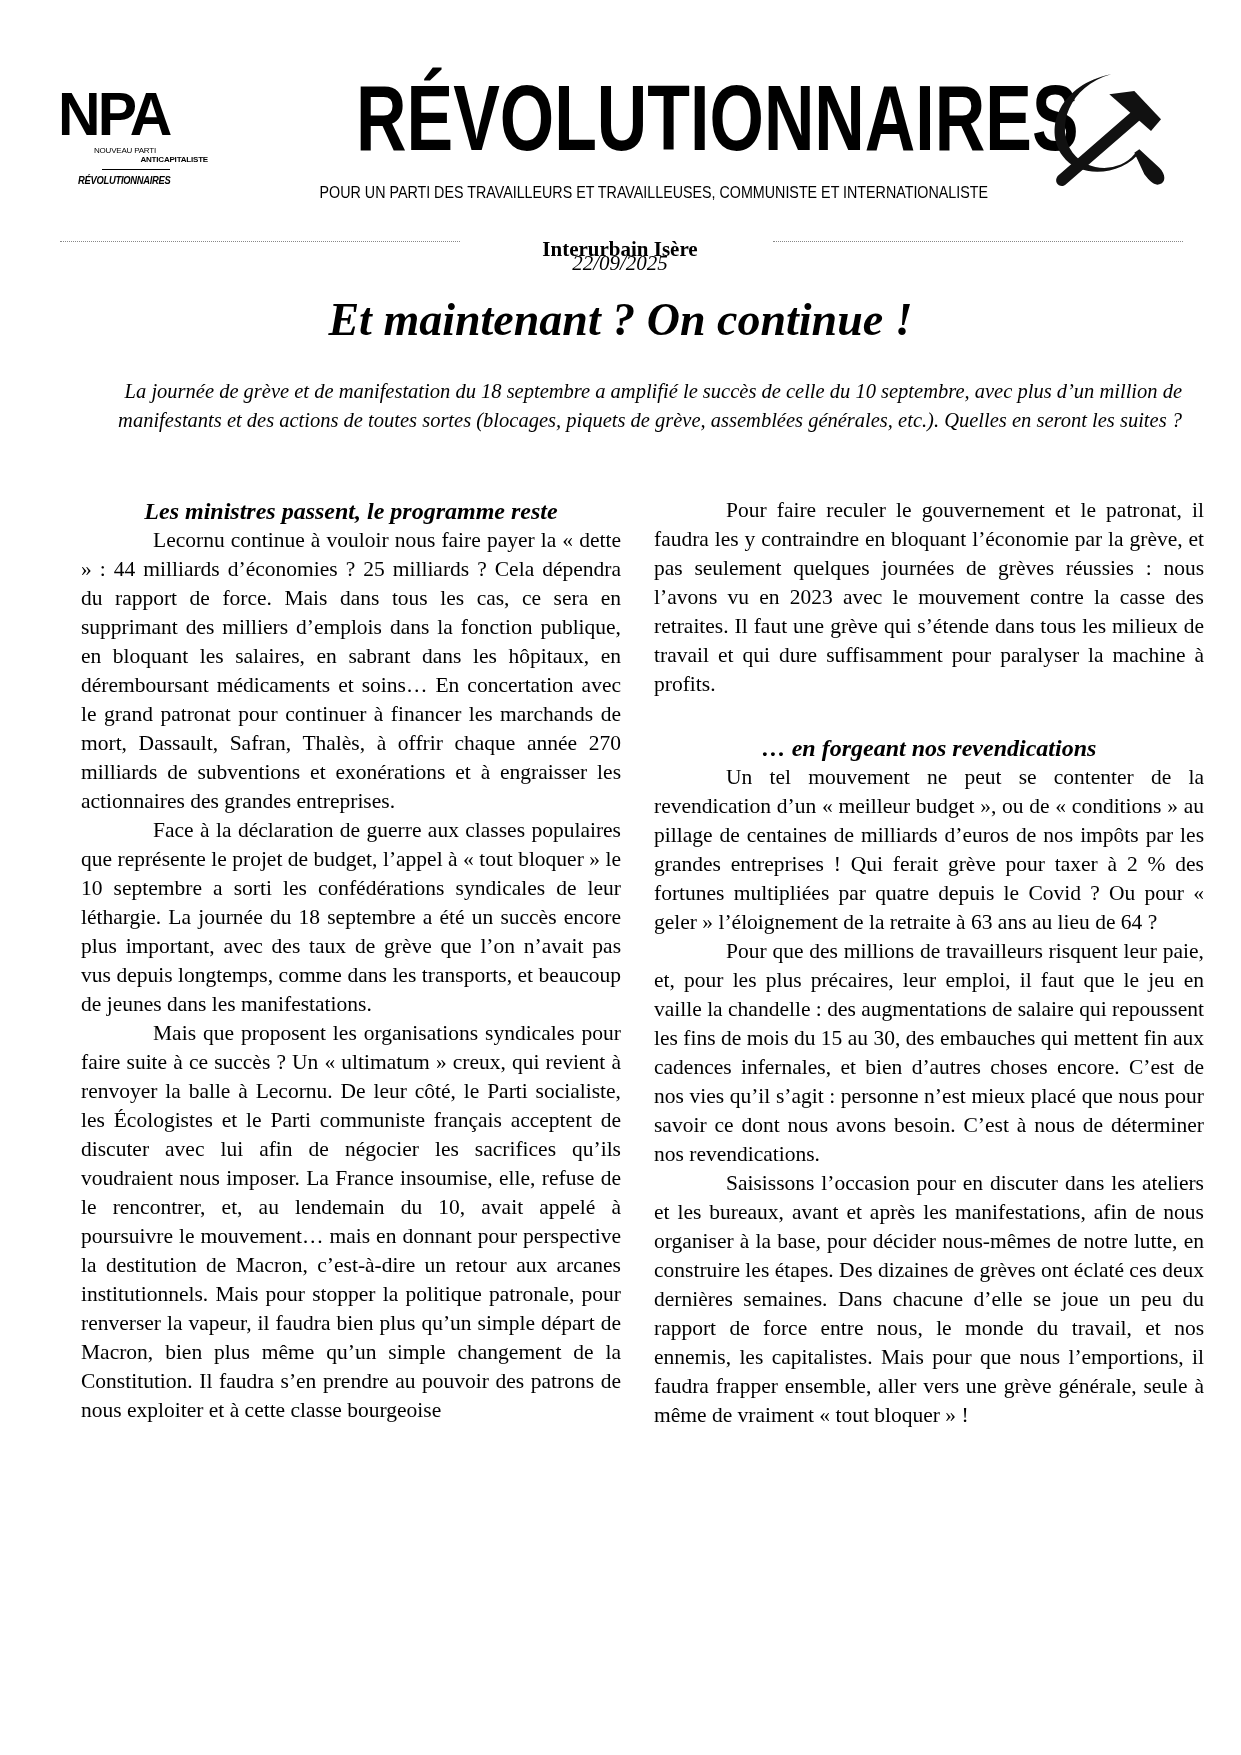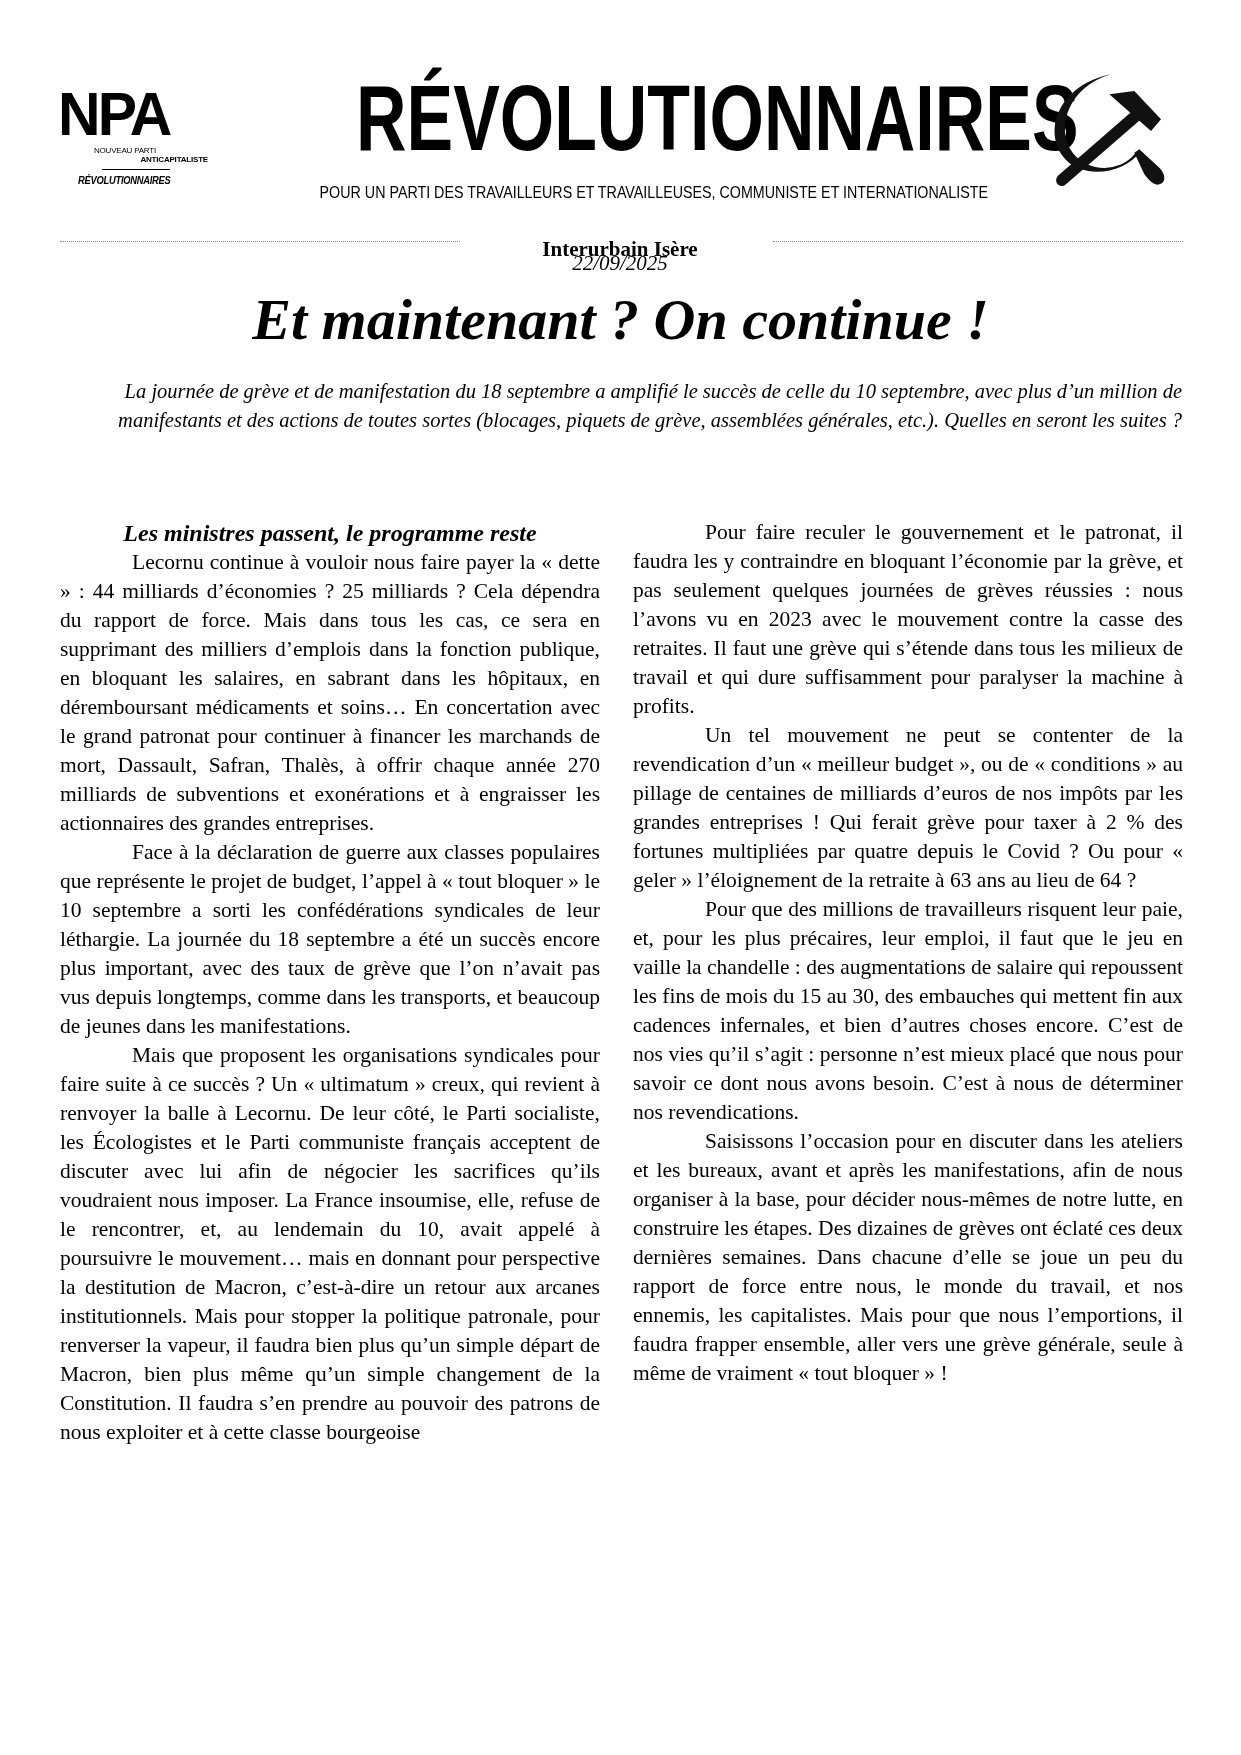--- a/index.html
+++ b/index.html
@@ -24,27 +24,27 @@
 
   
   .dotted-left { position: absolute; left: 60px; top: 241px; width: 400px; border-top: 1px dotted #888; }
   .dotted-right { position: absolute; left: 773px; top: 241px; width: 410px; border-top: 1px dotted #888; }
   .edition { position: absolute; left: 470px; top: 236px; width: 300px; text-align: center;
     font-family: Liberation Serif, serif; font-weight: 700; font-size: 21px; line-height: 26px; }
   .date { position: absolute; left: 470px; top: 251px; width: 300px; text-align: center;
     font-style: italic; font-size: 21px; line-height: 24px; }
 
   .headline { position: absolute; left: 0; top: 290px; width: 1241px; text-align: center;
-    font-style: italic; font-weight: 700; font-size: 58px; line-height: 60px; }
+    font-style: italic; font-weight: 700; font-size: 46px; line-height: 60px; }
 
   .intro { position: absolute; left: 60px; top: 377px; width: 1122px; font-style: italic;
     font-size: 20.5px; line-height: 29px; text-align: right; }
 
   
-  .col { position: absolute; top: 518px; font-size: 21.5px; line-height: 29px; text-align: justify; }
+  .col { position: absolute; top: 496px; font-size: 21.5px; line-height: 29px; text-align: justify; margin-left: 21px; }
   .col-left { left: 60px; width: 540px; }
   .col-right { left: 633px; width: 550px; }
   .col p { margin: 0; }
   .col p.indent { text-indent: 72px; }
   .sub-head { margin: 0; font-style: italic; font-weight: 700; font-size: 24px; line-height: 30px; text-align: center; }
   .sub-head.second { margin-top: 34px; }
 </style>
 </head>
 <body>
 
@@ -81,16 +81,17 @@
 
 <div class="col col-left">
   <h2 class="sub-head">Les ministres passent, le programme reste</h2>
   <p class="indent">Lecornu continue à vouloir nous faire payer la « dette » :  44 milliards d’économies  ?  25 milliards ? Cela dépendra du rapport de force. Mais dans tous les cas, ce sera en supprimant des milliers d’emplois dans la fonction publique, en bloquant les salaires, en sabrant dans les hôpitaux, en déremboursant médicaments et soins… En concertation avec le grand patronat pour continuer à financer les marchands de mort, Dassault, Safran, Thalès, à offrir chaque année 270 milliards de subventions et exonérations et à engraisser les actionnaires des grandes entreprises.</p>
   <p class="indent">Face à la déclaration de guerre aux classes populaires que représente le projet de budget, l’appel à « tout bloquer » le 10 septembre a sorti les confédérations syndicales de leur léthargie. La journée du 18 septembre a été un succès encore plus important, avec des taux de grève que l’on n’avait pas vus depuis longtemps, comme dans les transports, et beaucoup de jeunes dans les manifestations.</p>
   <p class="indent">Mais que proposent les organisations syndicales pour faire suite à ce succès ? Un « ultimatum » creux, qui revient à renvoyer la balle à Lecornu. De leur côté, le Parti socialiste, les Écologistes et le Parti communiste français acceptent de discuter avec lui afin de négocier les sacrifices qu’ils voudraient nous imposer. La France insoumise, elle, refuse de le rencontrer, et, au lendemain du 10, avait appelé à poursuivre le mouvement… mais en donnant pour perspective la destitution de Macron, c’est-à-dire un retour aux arcanes institutionnels. Mais pour stopper la politique patronale, pour renverser la vapeur, il faudra bien plus qu’un simple départ de Macron, bien plus même qu’un simple changement de la Constitution. Il faudra s’en prendre au pouvoir des patrons de nous exploiter et à cette classe bourgeoise</p>
 </div>
 
 <div class="col col-right">
   <p class="indent">Pour faire reculer le gouvernement et le patronat, il faudra les y contraindre en bloquant l’économie par la grève, et pas seulement quelques journées de grèves réussies : nous l’avons vu en 2023 avec le mouvement contre la casse des retraites. Il faut une grève qui s’étende dans tous les milieux de travail et qui dure suffisamment pour paralyser la machine à profits.</p>
+  <h2 class="sub-head second">… en forgeant nos revendications</h2>
   <p class="indent">Un tel mouvement ne peut se contenter de la revendication d’un « meilleur budget », ou de « conditions » au pillage de centaines de milliards d’euros de nos impôts par les grandes entreprises ! Qui ferait grève pour taxer à 2 % des fortunes multipliées par quatre depuis le Covid ? Ou pour « geler » l’éloignement de la retraite à 63 ans au lieu de 64 ?</p>
   <p class="indent">Pour que des millions de travailleurs risquent leur paie, et, pour les plus précaires, leur emploi, il faut que le jeu en vaille la chandelle : des augmentations de salaire qui repoussent les fins de mois du 15 au 30, des embauches qui mettent fin aux cadences infernales, et bien d’autres choses encore. C’est de nos vies qu’il s’agit : personne n’est mieux placé que nous pour savoir ce dont nous avons besoin. C’est à nous de déterminer nos revendications.</p>
   <p class="indent">Saisissons l’occasion pour en discuter dans les ateliers et les bureaux, avant et après les manifestations, afin de nous organiser à la base, pour décider nous-mêmes de notre lutte, en construire les étapes. Des dizaines de grèves ont éclaté ces deux dernières semaines. Dans chacune d’elle se joue un peu du rapport de force entre nous, le monde du travail, et nos ennemis, les capitalistes. Mais pour que nous l’emportions, il faudra frapper ensemble, aller vers une grève générale, seule à même de vraiment « tout bloquer » !</p>
 </div>
 
 </body></html>

